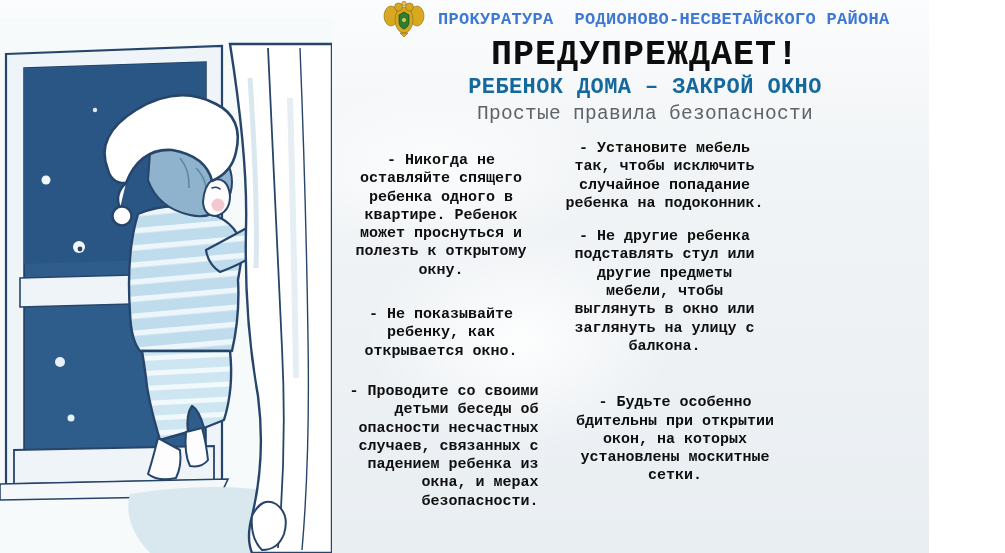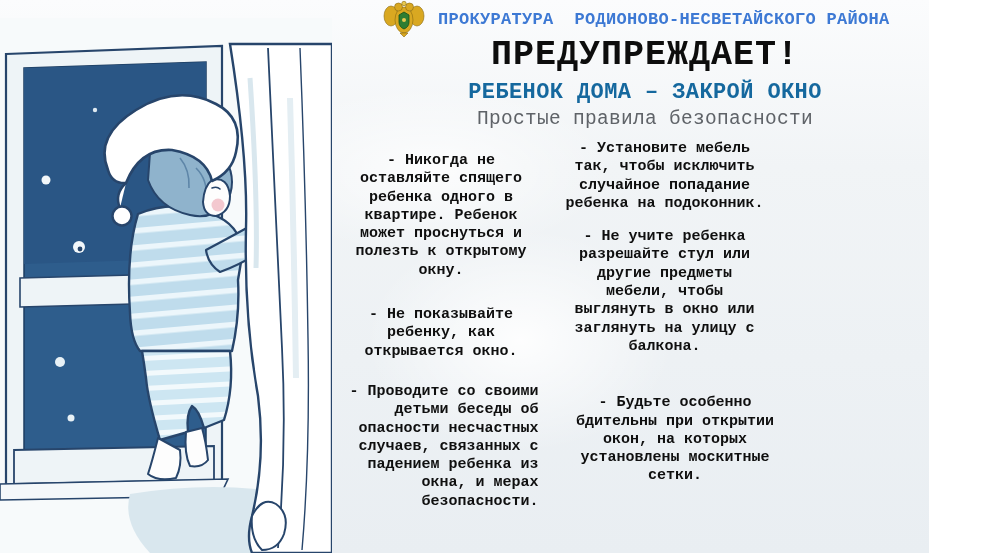--- a/index.html
+++ b/index.html
@@ -25,21 +25,21 @@
   .header-label{
     font-size:17px; font-weight:700; color:#3d79d4;
     letter-spacing:.3px; white-space:pre;
   }
   
   .titles{ position:absolute; left:425px; top:35px; width:440px; text-align:center; }
   .title-warn{
     font-size:35px; font-weight:800; color:#0d0d0d; letter-spacing:1px;
   }
   .title-sub{
-    margin-top:5px; font-size:22px; font-weight:800; color:#15689e; letter-spacing:.4px;
+    font-size:22px; font-weight:800; color:#15689e; letter-spacing:.4px;
   }
   .title-tag{
     margin-top:3px; font-size:19.5px; font-weight:500; color:#5f6368; letter-spacing:.3px;
   }
   
   .cols{
     position:absolute; left:330px; top:140px; width:675px;
     display:flex;
   }
   .col{ display:flex; flex-direction:column; align-items:center; }
@@ -163,18 +163,18 @@
   </svg>
 
   <div class="cols">
     <div class="col col-2">
       <p class="rule">- Никогда не оставляйте спящего ребенка одного в квартире. Ребенок может проснуться и полезть к открытому окну.</p>
       <p class="rule">- Не показывайте ребенку, как открывается окно.</p>
       <p class="rule">- Проводите со своими детьми беседы об опасности несчастных случаев, связанных с падением ребенка из окна, и мерах безопасности.</p>
     </div>
     <div class="col col-3">
       <p class="rule">- Установите мебель так, чтобы исключить случайное попадание ребенка на подоконник.</p>
-      <p class="rule">- Не учите ребенка разрешайте стул или другие предметы мебели, чтобы выглянуть в окно или заглянуть на улицу с балкона.</p>
+      <p class="rule">- Не другие ребенка подставлять стул или другие предметы мебели, чтобы выглянуть в окно или заглянуть на улицу с балкона.</p>
       <p class="rule">- Будьте особенно бдительны при открытии окон, на которых установлены москитные сетки.</p>
     </div>
   </div>
 
 </div>
 
 </body></html>

